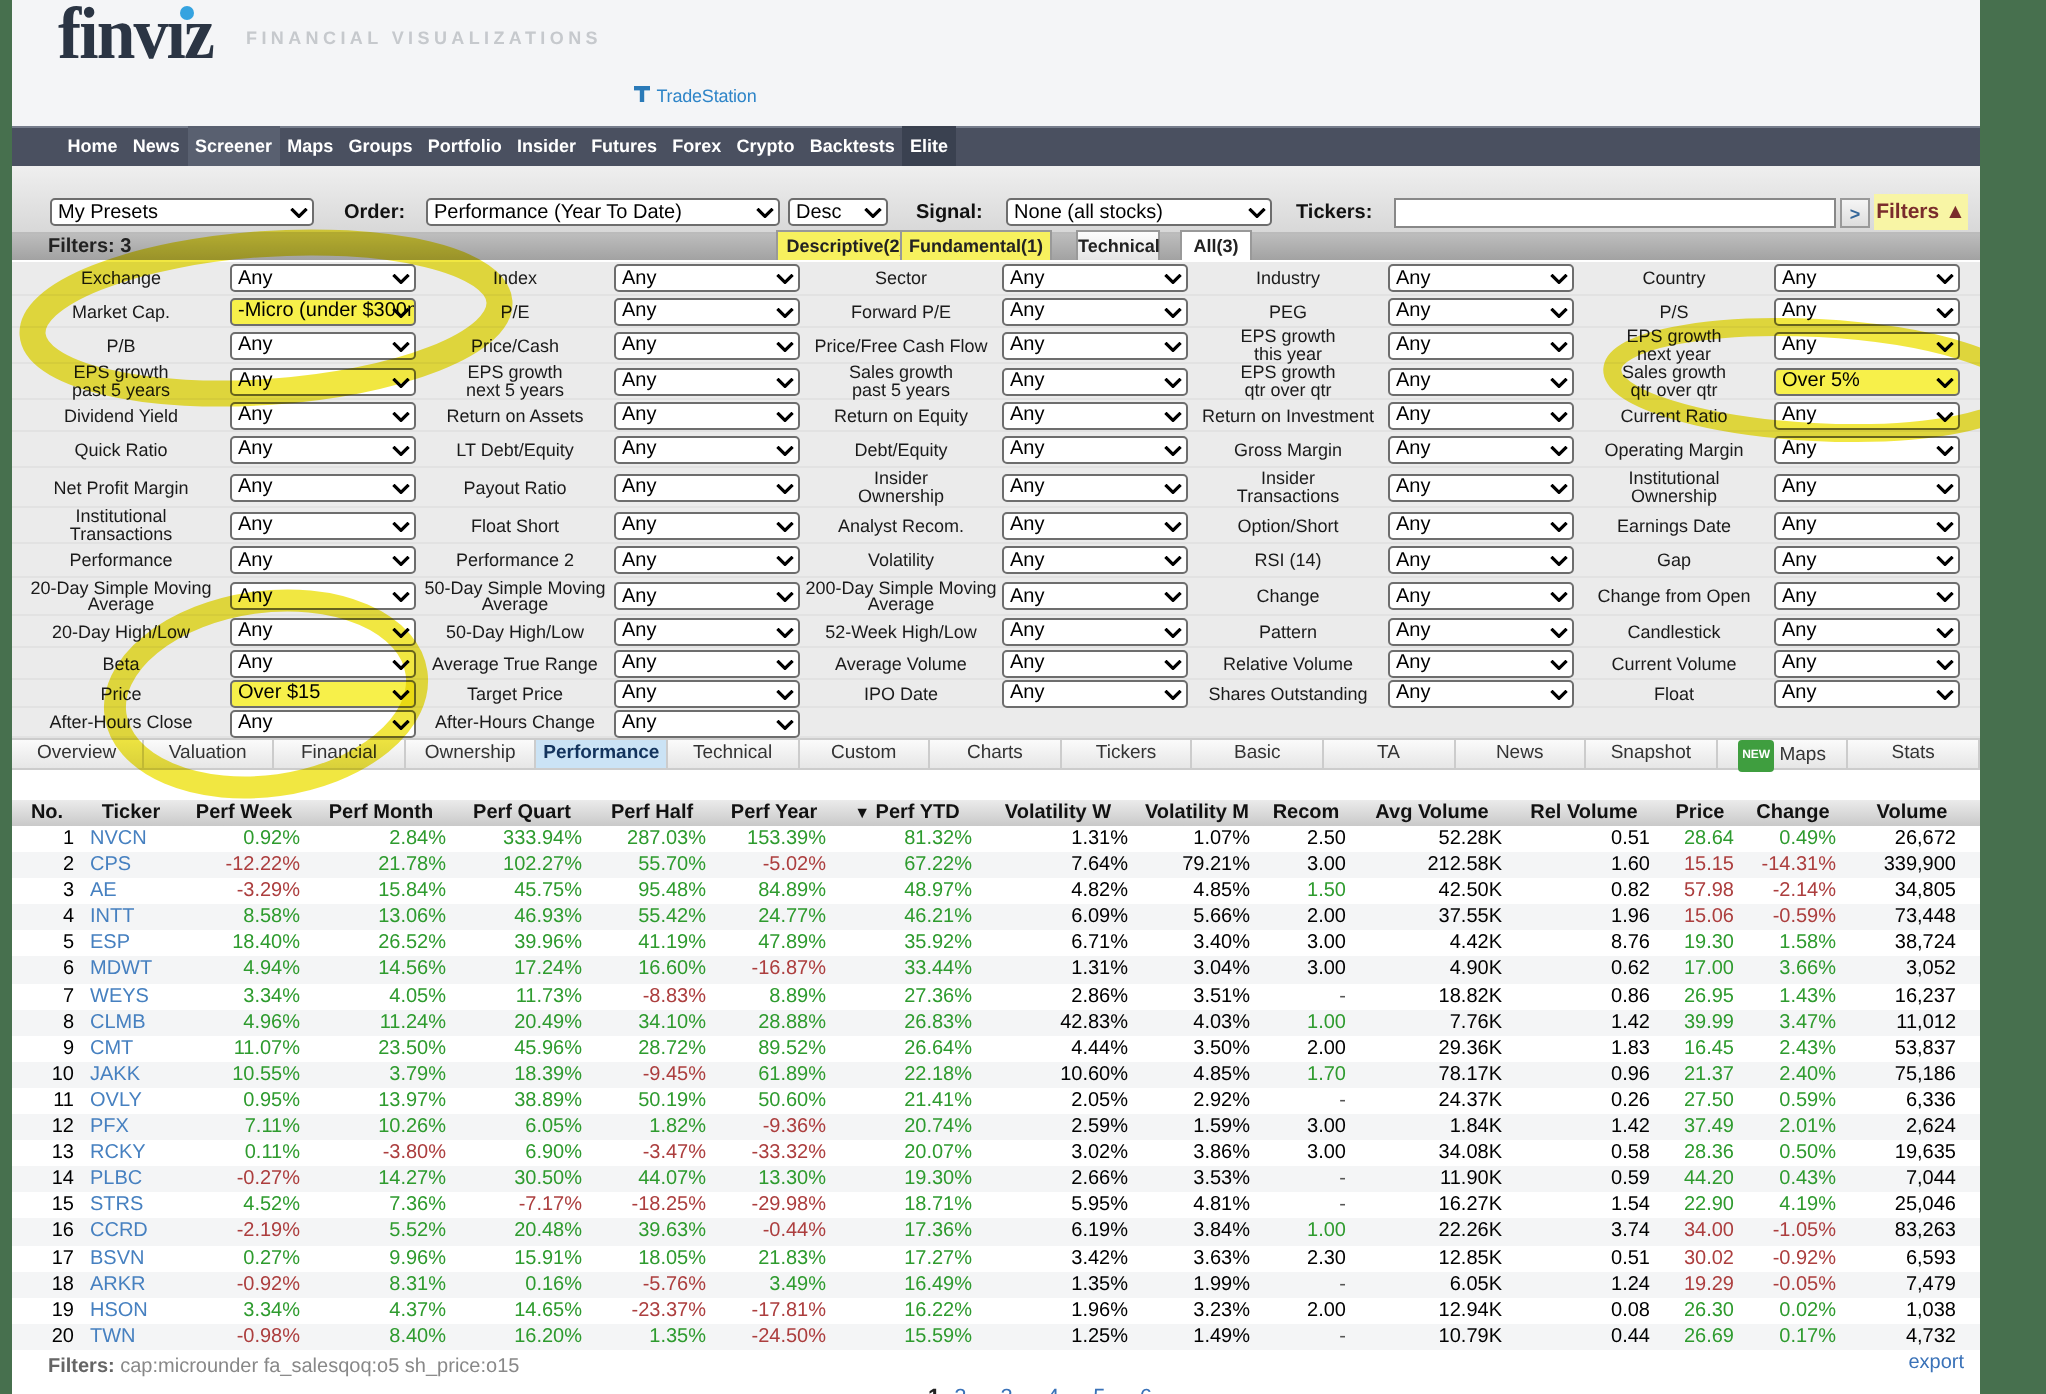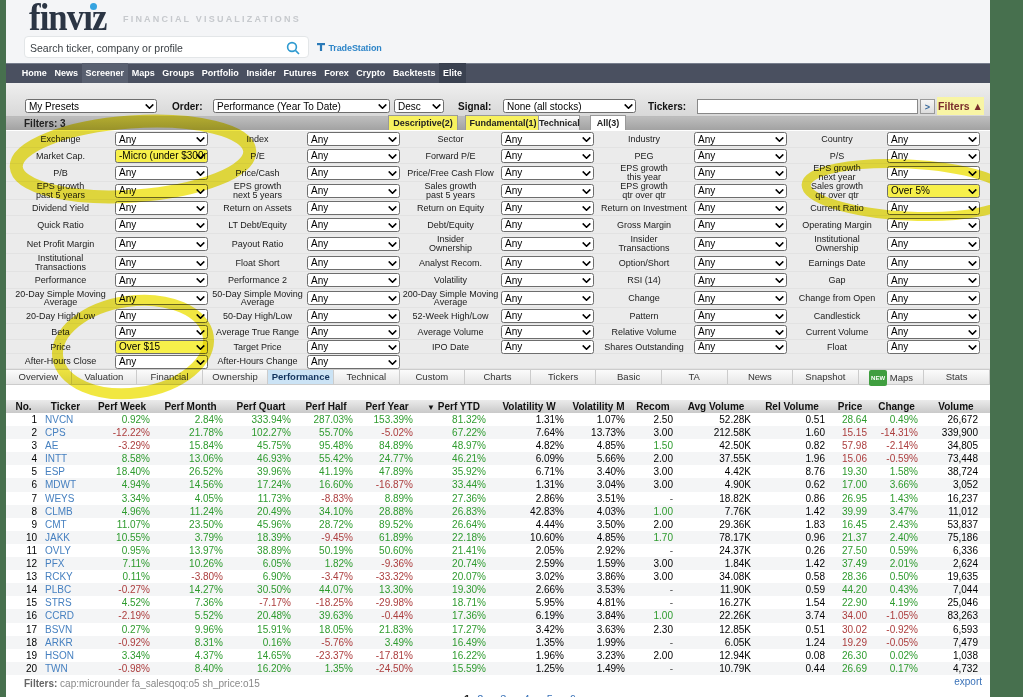--- a/index.html
+++ b/index.html
@@ -5,36 +5,36 @@
 body { font-family:"Liberation Sans", sans-serif; position:relative; }
 #page { position:absolute; left:6px; top:0; width:984px; height:697px; background:#fff; overflow:hidden; }
 
 #hdr { position:absolute; left:0; top:0; width:984px; height:63px; background:#f4f5f7; }
 #logo { position:absolute; left:23px; top:-4px; font-family:"Liberation Serif", serif; font-weight:bold; font-size:37px; color:#2b3544; letter-spacing:-1px; transform:scaleX(0.94); transform-origin:0 0; }
 #logodot { position:absolute; left:84px; top:2.5px; width:7px; height:7px; border-radius:50%; background:#35a3e0; }
 #tagline { position:absolute; left:117px; top:14px; font-size:9px; font-weight:bold; color:#c6c9cd; letter-spacing:2.2px; }
 #sbox { position:absolute; left:18px; top:36px; width:285px; height:22px; background:#fff; border-radius:4px; border:1px solid #e3e6e8; }
 #sbox span { position:absolute; left:5px; top:4.5px; font-size:10.5px; color:#3b4045; }
 #mag { position:absolute; right:8px; top:4px; }
-#ts { position:absolute; left:310px; top:42px; font-size:9px; font-weight:bold; color:#2e85c8; letter-spacing:-0.1px; }
+#ts { position:absolute; left:310px; top:42px; font-size:9px; font-weight:normal; color:#2e85c8; letter-spacing:-0.1px; }
 
 #ad { position:absolute; left:622px; top:12px; width:218px; height:34px; background:linear-gradient(100deg,#f2f2f0,#dddddc 45%,#e9e9e7); border:1px solid #ddd; overflow:hidden; }
 #adthom { position:absolute; left:6px; top:5px; font-size:11px; font-weight:bold; color:#3173c0; text-shadow:0.5px 0.5px 0 #13306b; letter-spacing:0.4px; }
 #adsub { position:absolute; left:17px; top:19px; font-size:3.5px; color:#777; }
 #adcars { position:absolute; left:6px; top:26px; width:66px; height:3px; background:repeating-linear-gradient(90deg,#a8a8a8 0 8px,transparent 8px 13px); opacity:0.45; }
 #addrive { position:absolute; left:76px; top:3px; font-size:9.5px; font-weight:bold; color:#3e3e3e; letter-spacing:0.2px; }
 #adsave { position:absolute; left:76px; top:12px; font-size:12.5px; font-weight:bold; color:#3a3a3a; }
 #adres { position:absolute; left:74px; top:25px; width:84px; height:7px; background:#111; color:#fff; font-size:3.8px; font-weight:bold; text-align:center; line-height:7px; }
 #adbar { position:absolute; left:156px; top:0; width:2px; height:34px; background:#2b55a5; }
 #adwh { position:absolute; left:158px; top:0; width:60px; height:34px; background:#fff; }
 #adlogo { position:absolute; left:185px; top:2px; width:14px; height:14px; border-radius:50%; border:1px solid #555; font-size:3px; text-align:center; color:#333; }
 #adbtn { position:absolute; left:172px; top:17px; width:44px; height:13px; background:#2b55a5; color:#fff; font-size:5.5px; text-align:center; line-height:13px; }
 #adch { position:absolute; left:210px; top:2px; width:0; height:0; border-left:6px solid #1a9be0; border-top:4px solid transparent; border-bottom:4px solid transparent; }
 
-#nav { position:absolute; left:0; top:63px; width:984px; height:20px; background:#4a5060; box-shadow:inset 0 1px 0 #767d8c; color:#fff; font-size:9px; font-weight:bold; padding-left:12px; }
+#nav { position:absolute; left:0; top:63px; width:984px; height:20px; background:#4a5060; box-shadow:inset 0 1px 0 #767d8c; color:#fff; font-size:9px; font-weight:bold; padding-left:24px; }
 #nav .ni { float:left; height:20px; line-height:20px; padding:0 3.8px; }
 #nav .ni.scr { background:#596070; }
 #nav .ni.elite { background:#3a4150; }
 #navr { position:absolute; right:0; top:0; height:20px; line-height:20px; font-size:8.5px; font-weight:bold; color:#fff; }
 #navr .ub { display:inline-block; background:#545b6b; height:20px; padding:0 6px 0 8px; margin-left:6px; }
 
 #controls { position:absolute; left:0; top:83px; width:984px; height:34px; background:linear-gradient(180deg,#efefef,#d8d8d8); border-bottom:1px solid #bbb; }
 .clabel { position:absolute; top:101px; font-size:10px; font-weight:bold; color:#111; }
 
 #fbar { position:absolute; left:0; top:117px; width:984px; height:13px; background:linear-gradient(180deg,#bdbdbd,#a2a2a2); }
@@ -86,27 +86,20 @@
 #pager b { color:#222; }
 
 #anno { position:absolute; left:0; top:0; width:984px; height:697px; pointer-events:none; mix-blend-mode:multiply; }
 </style></head>
 <body>
 <div id="page">
   <div id="hdr">
     <div id="logo">finvız</div>
     <div id="logodot"></div>
     <div id="tagline">FINANCIAL VISUALIZATIONS</div>
-    <div id="sbox">
-        <span>Search ticker, company or profile</span>
-      <svg id="mag" width="14" height="14" viewBox="0 0 14 14">
-          <circle cx="6" cy="6" r="4.4" fill="none" stroke="#2e9ad0" stroke-width="1.6"></circle>
-          <line x1="9.4" y1="9.4" x2="13" y2="13" stroke="#2e9ad0" stroke-width="1.6"></line>
-        </svg>
-    </div>
     <div id="ts"><svg width="10" height="10" viewBox="0 0 10 10" style="vertical-align:-1px">
           <rect x="1" y="1" width="8" height="2.2" fill="#2a7ab8"></rect>
           <rect x="3.9" y="1" width="2.2" height="8" fill="#2a7ab8"></rect>
         </svg> TradeStation</div>
   </div>
   <div id="nav">
     <div class="ni">Home</div>
       <div class="ni">News</div>
       <div class="ni scr">Screener</div>
       <div class="ni">Maps</div>
@@ -148,21 +141,21 @@
       </svg>
     </div>
   <div style="position:absolute;left:691px;top:99px;width:221px;height:15px;background:#fff;border:1px solid #888"></div>
   <div style="position:absolute;left:914px;top:99px;width:15px;height:15px;background:linear-gradient(180deg,#f5f5f5,#ddd);border:1px solid #999;color:#369;font-size:9px;font-weight:bold;text-align:center;line-height:14px">&gt;</div>
   <div style="position:absolute;left:931px;top:97px;width:47px;height:18px;background:#f8f5a5;color:#7a2c2c;font-size:10.5px;font-weight:bold;text-align:center;line-height:18px">Filters ▲</div>
   <div id="fbar">
       <span class="ft">Filters: 3</span>
     </div>
   <div style="position:absolute;left:0;top:117px;width:984px;height:13px;z-index:2">
       <div class="ftab y" style="left:382px;width:70px">Descriptive(2)</div>
-      <div class="ftab y" style="left:459px;width:76px">Fundamental(1)</div>
+      <div class="ftab y" style="left:444px;width:76px">Fundamental(1)</div>
       <div class="ftab" style="left:532px;width:42px">Technical</div>
       <div class="ftab" style="left:584px;width:36px;background:#fff">All(3)</div>
     </div>
   <div id="fgrid">
 <div class="frow" style="height:17px">
         <div class="fpair p1">
           <div class="flab">Exchange</div>
           <div class="fselwrap">
             <div class="sel" style="width:93px;height:14px;font-size:10px">
               <span class="st">Any</span>
@@ -991,21 +984,21 @@
 <div class="trow even">
         <div class="c rn" style="width:35px">2</div>
         <div class="c tk" style="width:49px">CPS</div>
         <div class="c neg" style="width:64px">-12.22%</div>
         <div class="c pos" style="width:73px">21.78%</div>
         <div class="c pos" style="width:68px">102.27%</div>
         <div class="c pos" style="width:62px">55.70%</div>
         <div class="c neg" style="width:60px">-5.02%</div>
         <div class="c pos" style="width:73px">67.22%</div>
         <div class="c bk" style="width:78px">7.64%</div>
-        <div class="c bk" style="width:61px">13.73%</div>
+        <div class="c bk" style="width:61px">79.21%</div>
         <div class="c bk" style="width:48px">3.00</div>
         <div class="c bk" style="width:78px">212.58K</div>
         <div class="c bk" style="width:74px">1.60</div>
         <div class="c neg" style="width:42px">15.15</div>
         <div class="c neg" style="width:51px">-14.31%</div>
         <div class="c bk" style="width:68px;padding-right:12px">339,900</div>
       </div>
 <div class="trow odd">
         <div class="c rn" style="width:35px">3</div>
         <div class="c tk" style="width:49px">AE</div>

